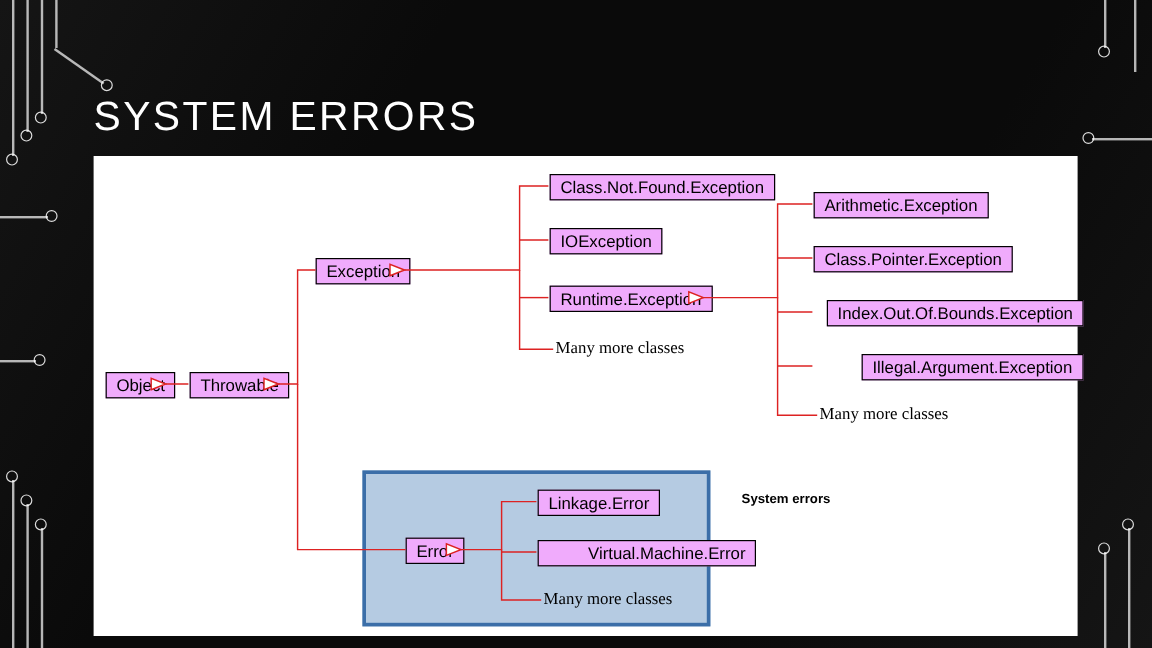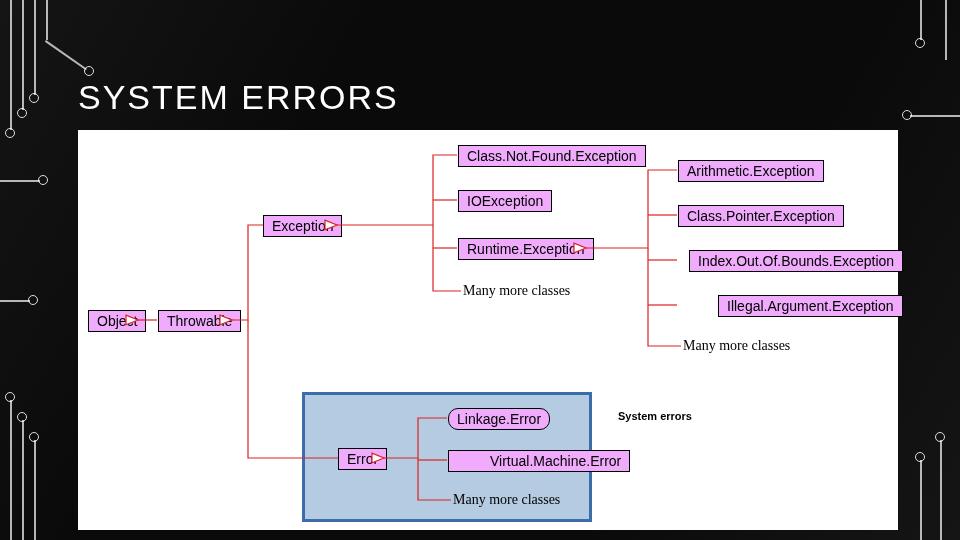--- a/index.html
+++ b/index.html
@@ -126,21 +126,21 @@
   <div class="node" style="left:80px;  top:180px;">Throwable</div>
 
   <div class="node" style="left:185px; top:85px;">Exception</div>
   <div class="node" style="left:260px; top:318px;">Error</div>
 
   <div class="node" style="left:380px; top:15px;">Class.Not.Found.Exception</div>
   <div class="node" style="left:380px; top:60px;">IOException</div>
   <div class="node" style="left:380px; top:108px;">Runtime.Exception</div>
   <div class="more" style="left:385px; top:153px;">Many more classes</div>
 
-  <div class="node" style="left:370px; top:278px;border-radius:10px;">Linkage.Error</div>
+  <div class="node" style="left:370px; top:278px;">Linkage.Error</div>
   <div class="node" style="left:370px; top:320px;padding-left:41px;">Virtual.Machine.Error</div>
   <div class="more" style="left:375px; top:362px;">Many more classes</div>
 
   <div class="node" style="left:600px; top:30px;">Arithmetic.Exception</div>
   <div class="node" style="left:600px; top:75px;">Class.Pointer.Exception</div>
   <div class="node" style="left:600px; top:120px;margin-left:11px;">Index.Out.Of.Bounds.Exception</div>
   <div class="node" style="left:600px; top:165px;margin-left:40px;">Illegal.Argument.Exception</div>
   <div class="more" style="left:605px; top:208px;">Many more classes</div>
 
   <div class="callout" style="left:540px; top:280px;">System errors</div>

